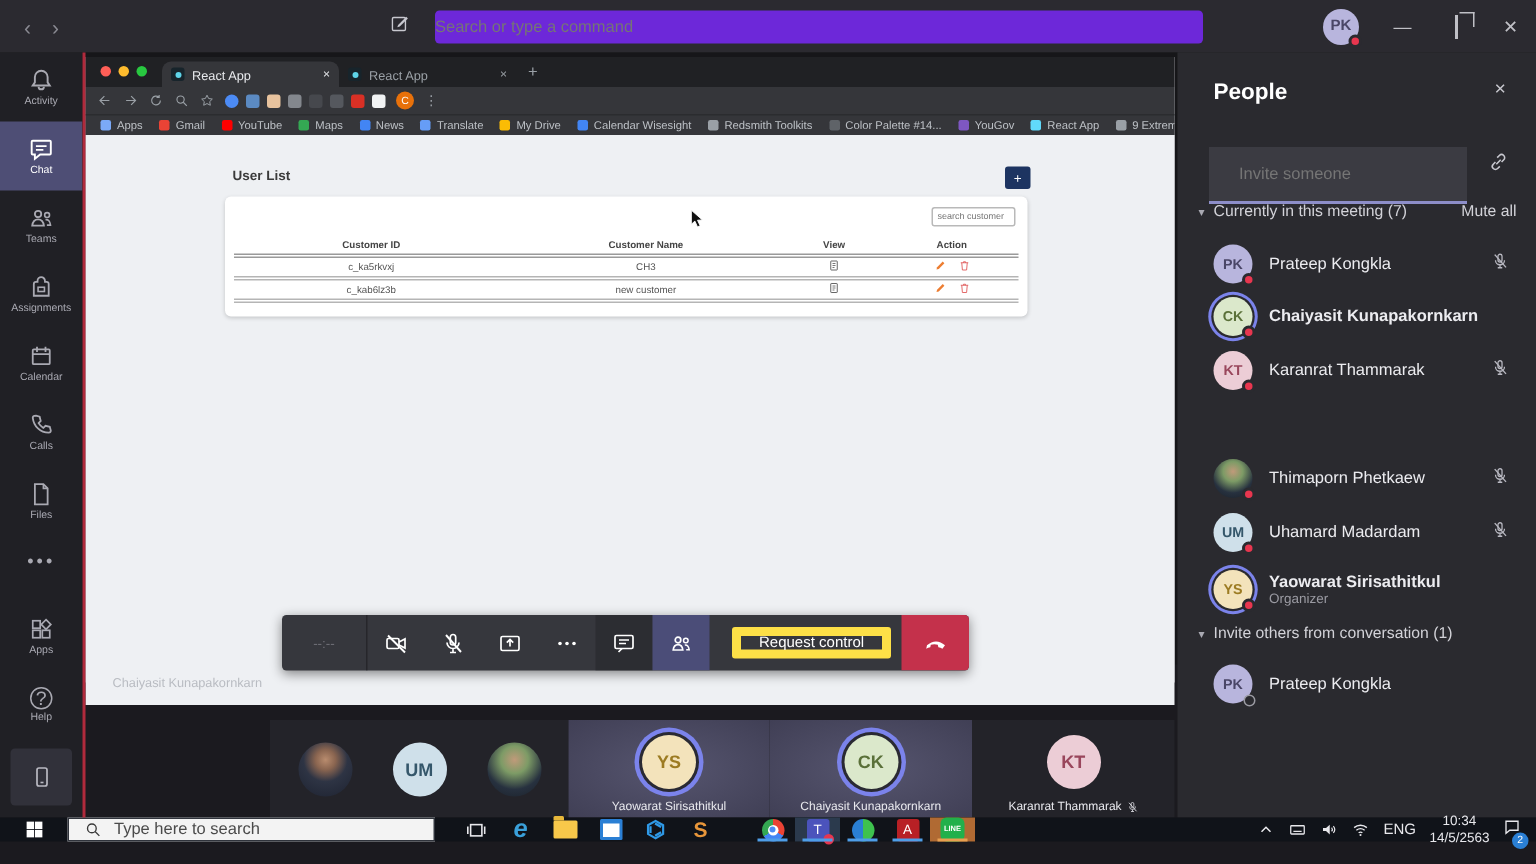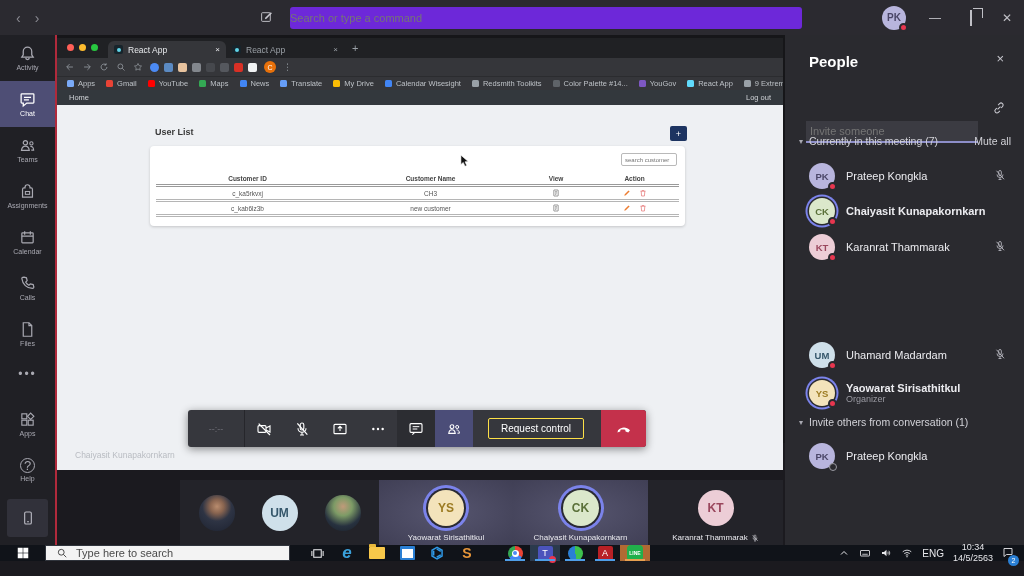--- a/index.html
+++ b/index.html
@@ -83,21 +83,21 @@
 
   .watermark { position:absolute; left:20px; top:415px; color:#b9bcc2; font-size:8.5px; }
 
   
   .meetbar { position:absolute; left:133px; top:375px; width:458px; height:37px; background:#36373d; border-radius:3px; box-shadow:0 2px 8px rgba(0,0,0,.45); display:flex; align-items:stretch; overflow:hidden; }
   .mb-timer { width:57px; display:flex; align-items:center; justify-content:center; color:#6f6f77; font-size:9px; border-right:1px solid #26262b; }
   .mb-ic { width:38px; display:flex; align-items:center; justify-content:center; color:#fff; }
   .mb-ic svg { width:16px; height:16px; }
   .mb-chat { background:#2c2d32; }
   .mb-people { background:#4b4d78; }
-  .mb-req { margin-left:15px; align-self:center; height:21px; padding:0 12px; border:1px solid #fde047; border-radius:2px; color:#fff; font-size:10px; display:flex; align-items:center; background:transparent; }
+  .mb-req { margin-left:15px; align-self:center; height:21px; padding:0 12px; border:6px solid #fde047; border-radius:2px; color:#fff; font-size:10px; display:flex; align-items:center; background:transparent; }
   .mb-hang { margin-left:auto; width:45px; background:#c4314b; display:flex; align-items:center; justify-content:center; color:#fff; }
   .mb-hang svg { width:18px; height:18px; }
 
   
   .tiles { position:absolute; left:125px; top:445px; height:65px; display:flex; }
   .tile { height:65px; position:relative; display:flex; align-items:center; justify-content:center; }
   .tile.dark { background:#232329; }
   .tile.lit { background:radial-gradient(ellipse at center, #56556f 0%, #403f55 100%); }
   .tile .label { position:absolute; bottom:3px; left:0; right:0; text-align:center; color:#e9e9ee; font-size:8px; display:flex; align-items:center; justify-content:center; gap:3px; }
   .tile .label svg { width:8px; height:8px; color:#dadae0; }
@@ -110,21 +110,21 @@
   .c-kt { background:#eccdd6; color:#99465c; }
   .c-um { background:#cfe0ea; color:#35576b; }
   .c-pk { background:#b8b5dd; color:#4a4667; }
   .photo { background:radial-gradient(circle at 50% 32%, #b98c6e 0%, #8a6550 22%, #2e3444 48%, #1d2230 100%); }
   .photo2 { background:radial-gradient(circle at 50% 32%, #c09a7a 0%, #7d9b66 30%, #27313f 65%, #1a2028 100%); }
 
   
   .people { position:absolute; left:785px; top:35px; width:239px; height:510px; background:#2a2a2f; }
   .pp-header { position:absolute; left:24px; top:18px; color:#fff; font-size:15px; font-weight:bold; }
   .pp-close { position:absolute; right:20px; top:16px; color:#c8c8cf; font-size:13px; }
-  .pp-invite { position:absolute; left:21px; top:63px; width:172px; height:22px; background:#3b3b42; border:none; border-bottom:2px solid #8d8ec9; color:#a9a9b2; font-size:11px; padding:0 4px;margin-top:23px; }
+  .pp-invite { position:absolute; left:21px; top:63px; width:172px; height:38px; background:#3b3b42; border:none; border-bottom:2px solid #8d8ec9; color:#a9a9b2; font-size:11px; padding:0 20px; }
   .pp-linkic { position:absolute; right:18px; top:66px; color:#c8c8cf; }
   .pp-sec { position:absolute; left:14px; display:flex; align-items:center; gap:6px; color:#d2d2d8; font-size:10.5px; width:212px; }
   .pp-sec .caret { font-size:8px; color:#a9a9b2; }
   .pp-sec .muteall { margin-left:auto; }
   .pp-row { position:absolute; left:0; width:239px; height:34px; display:flex; align-items:center; gap:11px; padding:0 18px 0 24px; }
   .pp-row .av26 { width:26px; height:26px; font-size:9.5px; flex:0 0 auto; position:relative; border-radius:50%; display:flex; align-items:center; justify-content:center; font-weight:bold;}
   .pp-row .av26.ring { box-shadow:0 0 0 1.5px #2a2a2f, 0 0 0 3.5px #7b83eb; }
   .pp-row .sdot { position:absolute; right:-2px; bottom:-2px; width:9px; height:9px; border-radius:50%; background:#e8364f; border:2px solid #2a2a2f; }
   .pp-row .sdot.gray { background:#2a2a2f; border:1.5px solid #9a9aa2; width:8px; height:8px;}
   .pp-name { color:#ececf0; font-size:11px; white-space:nowrap; }
@@ -491,24 +491,20 @@
           </span>
         <span class="bm">
             <i></i>
             <span>React App</span>
           </span>
         <span class="bm">
             <i></i>
             <span>9 Extremely Powe...</span>
           </span>
 
-      </div>
-      <div class="site-nav">
-        <span class="home">Home</span>
-        <span class="logout">Log out</span>
       </div>
       <div class="page">
         <div class="page-title">User List</div>
         <div class="add-btn">+</div>
         <div class="card">
           <input class="card-search" placeholder="search customer" style="">
           <div class="tbl">
             <div class="trow thead">
               <div>Customer ID</div>
               <div>Customer Name</div>
@@ -661,20 +657,29 @@
     <div class="pp-row" style="top:195px">
       <div class="av26 c-kt">
           <span>KT</span>
           <i class="sdot"></i>
         </div>
       <span class="pp-name">Karanrat Thammarak</span>
       <span class="pp-mic"><svg>
             <use href="#i-micoff"></use>
           </svg></span>
     </div>
+    <div class="pp-row" style="top:267px">
+      <div class="av26 photo2">
+          <i class="sdot"></i>
+        </div>
+      <span class="pp-name">Thimaporn Phetkaew</span>
+      <span class="pp-mic"><svg>
+            <use href="#i-micoff"></use>
+          </svg></span>
+    </div>
     <div class="pp-row" style="top:303px">
       <div class="av26 c-um">
           <span>UM</span>
           <i class="sdot"></i>
         </div>
       <span class="pp-name">Uhamard Madardam</span>
       <span class="pp-mic"><svg>
             <use href="#i-micoff"></use>
           </svg></span>
     </div>

